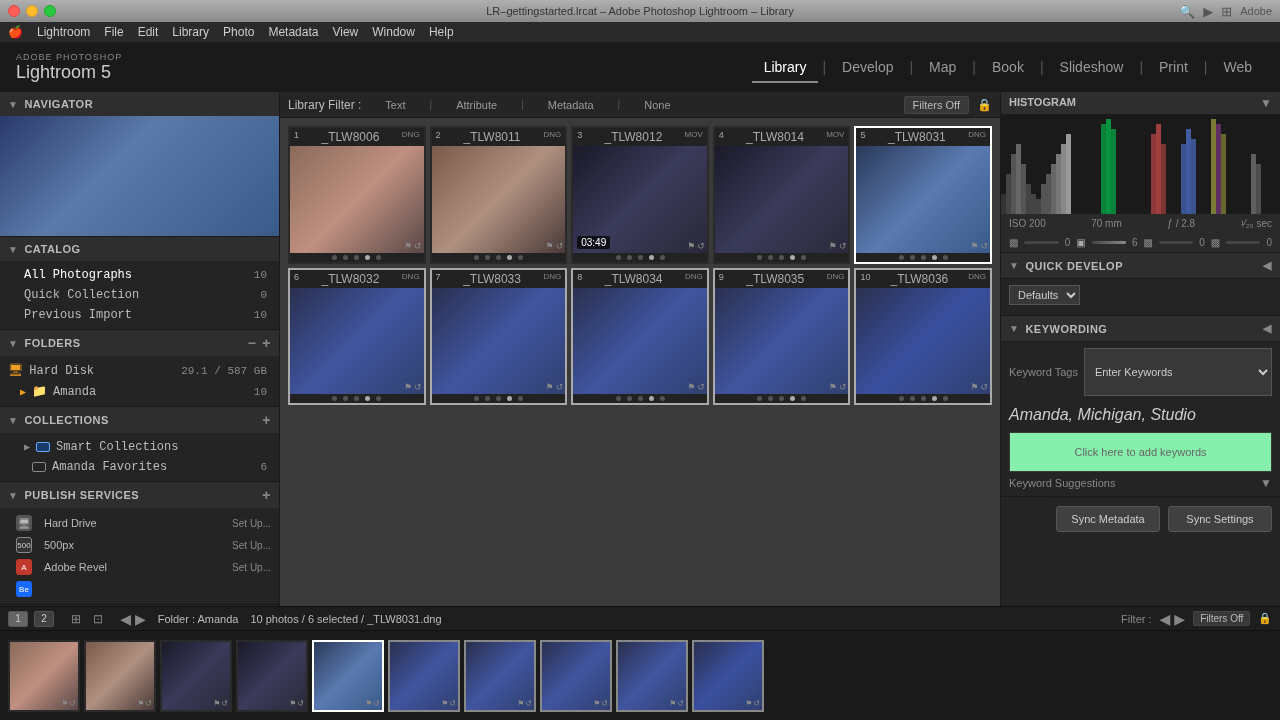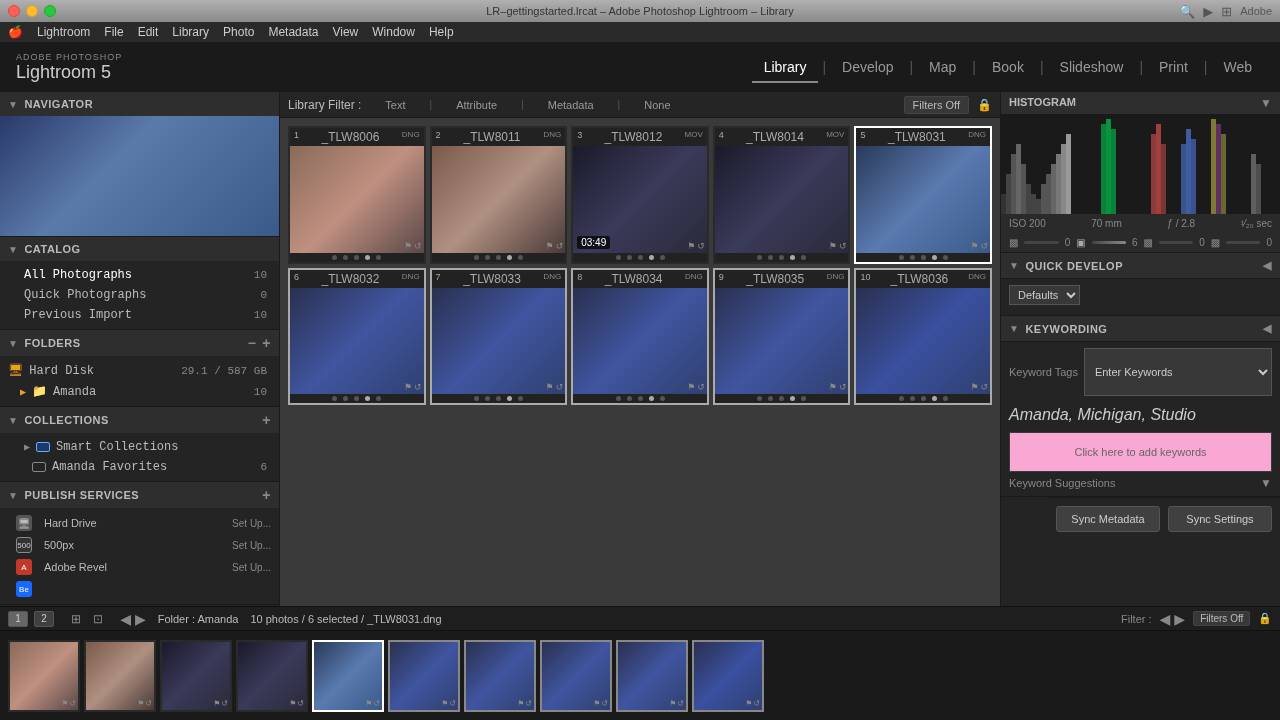--- a/index.html
+++ b/index.html
@@ -101,21 +101,21 @@
     #quick-develop { padding: 6px 8px; background: #242424; border-top: 1px solid #1a1a1a; }
     #qd-header { display: flex; align-items: center; justify-content: space-between; margin-bottom: 4px; }
     .qd-select { background: #383838; border: 1px solid #555; color: #ccc; font-size: 11px; padding: 2px 4px; }
 
     
     #keywording { padding: 6px 8px; background: #242424; border-top: 1px solid #1a1a1a; }
     #kw-tags-row { display: flex; align-items: center; gap: 6px; margin-bottom: 6px; }
     #kw-tags-label { font-size: 11px; color: #888; }
     #kw-tags-input { background: #383838; border: 1px solid #555; color: #ccc; font-size: 11px; padding: 16px 6px; flex: 1; }
     #kw-values { font-size: 16px; color: #ccc; padding: 4px 0; font-style: italic; }
-    #kw-add-area { height: 40px; background: #f9a8d4; border: 1px solid #3a3a3a; margin: 4px 0; display: flex; align-items: center; justify-content: center; }
+    #kw-add-area { height: 40px; background: #86efac; border: 1px solid #3a3a3a; margin: 4px 0; display: flex; align-items: center; justify-content: center; }
     #kw-add-text { font-size: 11px; color: #666; cursor: pointer; }
     #kw-suggestions-header { display: flex; align-items: center; justify-content: space-between; }
     #kw-suggestions-label { font-size: 11px; color: #888; }
 
     
     #sidebar-bottom { padding: 8px; background: #242424; border-top: 1px solid #1a1a1a; display: flex; gap: 8px; margin-left: 47px; }
     .sync-btn { flex: 1; padding: 6px 8px; background: #404040; border: 1px solid #555; color: #ccc; font-size: 11px; cursor: pointer; border-radius: 3px; text-align: center; }
 
     
     #status-bar { height: 24px; background: #1e1e1e; display: flex; align-items: center; padding: 0 8px; gap: 12px; border-top: 1px solid #111; }
@@ -222,21 +222,21 @@
       <div class="panel-header">
         <span class="panel-toggle">▼</span>
         <span>Catalog</span>
       </div>
       <div class="panel-content">
         <div class="panel-item active">
           <span>All Photographs</span>
           <span class="panel-item-count">10</span>
         </div>
         <div class="panel-item">
-          <span>Quick Photographs</span>
+          <span>Quick Collection</span>
           <span class="panel-item-count">0</span>
         </div>
         <div class="panel-item">
           <span>Previous Import</span>
           <span class="panel-item-count">10</span>
         </div>
       </div>
     </div>
 
     <div class="panel-section">

